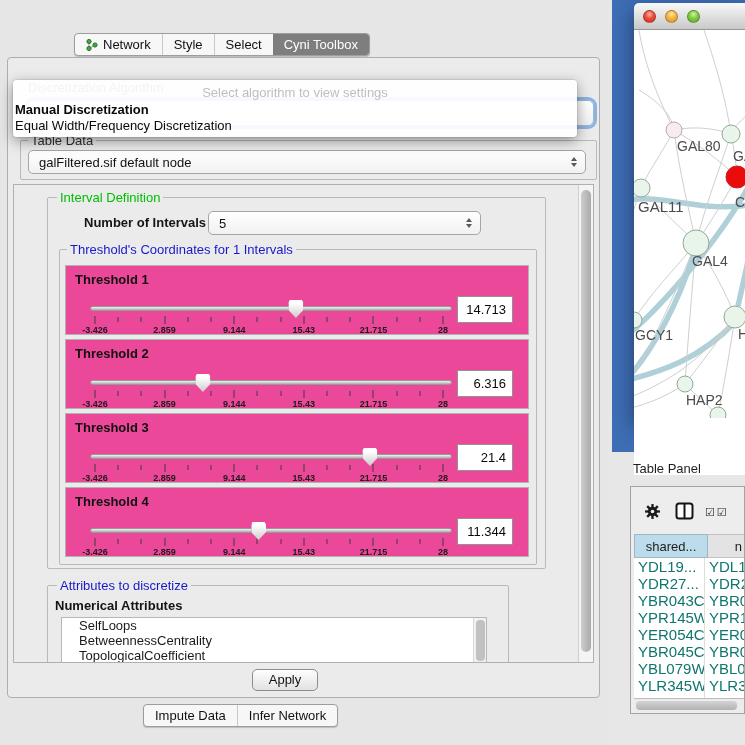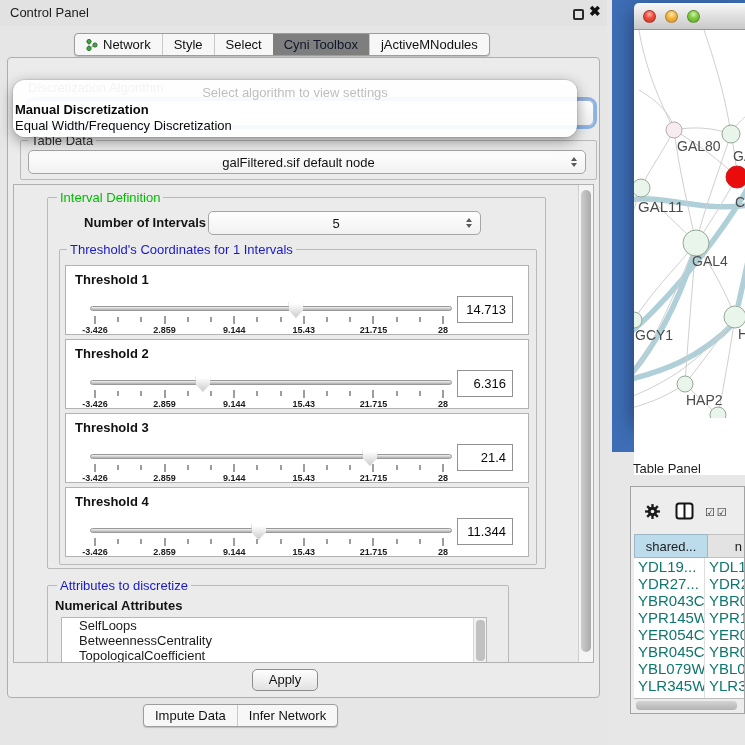--- a/index.html
+++ b/index.html
@@ -9,66 +9,66 @@
   
   #control-panel { position:absolute; left:0; top:0; width:607px; height:745px; background:#e6e6e6; }
   #cp-titlebar { position:absolute; left:0; top:0; width:607px; height:26px; background:#e2e2e2; }
   #cp-title { position:absolute; left:10px; top:5px; font-size:13px; color:#1c1c1c; }
   #cp-float { position:absolute; left:573px; top:9px; width:11px; height:11px; border:2px solid #2a2a2a; border-radius:2px; }
   #cp-close { position:absolute; left:589px; top:3px; font-size:14px; font-weight:bold; color:#111; }
 
   .tabbar { position:absolute; display:flex; background:#f7f7f7; border:1px solid #9d9d9d; border-radius:4px; height:23px; overflow:hidden; box-shadow:0 1px 1px rgba(0,0,0,.18); }
   .tab { font-size:13px; line-height:21px; padding:0 11px; color:#111; display:flex; align-items:center; gap:5px; white-space:nowrap; }
   .tab + .tab { border-left:1px solid #c9c9c9; }
-  .tab.selected { background:#7e7e7e; color:#0f172a; border-left-color:#7e7e7e;padding-left:10px; }
+  .tab.selected { background:#7e7e7e; color:#ffffff; border-left-color:#7e7e7e;padding-left:10px; }
   #top-tabs { left:74px; top:33px; }
   #bottom-tabs { left:143px; top:704px; }
 
   #content-box { position:absolute; left:7px; top:57px; width:593px; height:641px; background:#ebebeb; border:1px solid #aeaeae; border-radius:4px; }
 
   .group-title { position:absolute; font-size:13px; background:#ebebeb; padding:0 3px; white-space:nowrap; }
   .gt-green { color:#00bd00; }
   .gt-blue { color:#1818cc; }
   .group-box { position:absolute; border:1px solid #b9b9b9; border-radius:2px; }
 
   
   #algo-title { position:absolute; left:28px; top:80px; font-size:13px; color:#5d6b5d; }
   #algo-combo { position:absolute; left:28px; top:100px; width:566px; height:26px; background:linear-gradient(#ffffff,#f0f0f0); border:1px solid #9fb6d8; border-radius:6px; box-shadow:0 0 0 3px rgba(110,160,224,.75); }
 
   
-  #algo-popup { position:absolute; left:13px; top:80px; width:564px; height:57px; background:rgba(255,255,255,.92); border-radius:12px; box-shadow:0 4px 14px rgba(0,0,0,.4), 0 0 0 1px rgba(0,0,0,.07); z-index:20; }
+  #algo-popup { position:absolute; left:13px; top:80px; width:564px; height:57px; background:rgba(255,255,255,.92); border-radius:4px; box-shadow:0 4px 14px rgba(0,0,0,.4), 0 0 0 1px rgba(0,0,0,.07); z-index:20; }
   #popup-prompt { position:absolute; left:0; top:5px; width:100%; text-align:center; font-size:13px; color:#bfbfbf; }
   .popup-item { position:absolute; left:2px; font-size:13px; color:#0a0a0a; white-space:nowrap; }
   #popup-item-0 { top:22px; font-weight:bold; }
   #popup-item-1 { top:38px; }
 
   
   #tabledata-box { left:20px; top:140px; width:577px; height:40px; }
   #tabledata-title { left:28px; top:133px; color:#2e2e2e; }
 
-  .combo { position:absolute; background:linear-gradient(#ffffff,#f1f1f1); border:1px solid #a5a5a5; border-radius:5px; display:flex; align-items:center; font-size:13px; color:#111;text-align:center; }
+  .combo { position:absolute; background:linear-gradient(#ffffff,#f1f1f1); border:1px solid #a5a5a5; border-radius:5px; display:flex; align-items:center; font-size:13px; color:#111; }
   .combo-value { flex:1; padding:0 10px; white-space:nowrap; overflow:hidden; }
   .combo-arrows { width:12px; margin-right:5px; display:flex; flex-direction:column; align-items:center; gap:2px; }
   .arr-up { width:0; height:0; border-left:3.5px solid transparent; border-right:3.5px solid transparent; border-bottom:4.5px solid #5a5a5a; }
   .arr-down { width:0; height:0; border-left:3.5px solid transparent; border-right:3.5px solid transparent; border-top:4.5px solid #5a5a5a; }
   #tabledata-combo { left:28px; top:150px; width:558px; height:24px; }
 
   
   #scroll-pane { position:absolute; left:13px; top:184px; width:581px; height:479px; border:1px solid #b0b0b0; background:#ebebeb; overflow:hidden; }
   #main-vscroll { position:absolute; right:0; top:0; width:15px; height:100%; background:#f4f4f4; border-left:1px solid #cfcfcf; }
   #main-vscroll-thumb { position:absolute; left:2px; top:5px; width:10px; height:462px; border-radius:5px; background:linear-gradient(90deg,#cdcdcd,#aaaaaa); }
 
   #interval-group { left:33px; top:12px; width:499px; height:372px; }
   #interval-title { left:43px; top:5px; }
   #num-intervals-label { position:absolute; left:70px; top:30px; font-size:13px; font-weight:bold; color:#151515; }
   #num-intervals-combo { left:194px; top:26px; width:273px; height:24px; }
   #thresholds-title { left:53px; top:57px; }
   #thresholds-group { left:45px; top:64px; width:478px; height:316px; }
 
-  .th-box { position:absolute; left:51px; width:464px; height:70px; border:1px solid #b2b2b2; background:#ffffff; }
+  .th-box { position:absolute; left:51px; width:464px; height:70px; border:1px solid #b2b2b2; background:#ec4899; }
   .th-label { position:absolute; left:9px; top:6px; font-size:13px; font-weight:bold; color:#101010; }
   .th-track { position:absolute; left:24px; top:40px; width:362px; height:5px; border:1px solid #999; border-radius:4px; background:linear-gradient(#f3f3f3,#adadad); }
   .th-scale { position:absolute; left:29px; top:50px; width:348px; height:20px; }
   .tick { position:absolute; top:0; width:1px; background:#3d3d3d; transform:translateX(-50%); }
   .tick.major { height:8px; }
   .tick.minor { height:5px; top:1px; }
   .tick-label { position:absolute; top:9px; transform:translateX(-50%); font-size:9px; font-weight:bold; color:#1b1b1b; white-space:nowrap; }
   .th-thumb { position:absolute; top:-16px; width:15px; height:18px; transform:translateX(-50%); background:linear-gradient(#ffffff 20%,#dedede 70%,#cccccc); clip-path:polygon(10% 0,90% 0,100% 14%,100% 55%,50% 100%,0 55%,0 14%); filter:drop-shadow(0 0 1px #7c7c7c); }
   .th-value { position:absolute; left:391px; top:30px; width:56px; height:27px; background:#fff; border:1px solid #929292; font-size:13px; color:#0a0a0a; display:flex; align-items:center; justify-content:flex-end; padding:0 6px; }
 
@@ -109,48 +109,40 @@
   #tp-hscroll { position:absolute; left:3px; top:211px; width:110px; height:14px; background:#ececec; border-top:1px solid #bbb; }
   #tp-hscroll-thumb { position:absolute; left:2px; top:2px; width:101px; height:9px; border-radius:4px; background:linear-gradient(#d4d4d4,#b3b3b3); }
 
   svg text { font-family:"Liberation Sans", sans-serif; }
 </style>
 </head>
 <body>
 
 <div id="control-panel">
 
-  <div id="cp-titlebar">
-    <span id="cp-title">Control Panel</span>
-    <div id="cp-float"></div>
-    <div id="cp-close">✖</div>
-  </div>
 
   <div class="tabbar" id="top-tabs">
     <div class="tab">
       <svg width="12" height="14" viewBox="0 0 12 14">
         <line x1="3" y1="3.5" x2="3" y2="10.5" stroke="#9a9a9a" stroke-width="1"></line>
         <line x1="3" y1="10.5" x2="9" y2="7" stroke="#9a9a9a" stroke-width="1"></line>
         <circle cx="3" cy="3.5" r="2.1" fill="#44a83f" stroke="#2c7129"></circle>
         <circle cx="3" cy="10.5" r="2.1" fill="#44a83f" stroke="#2c7129"></circle>
         <circle cx="9" cy="7" r="2.1" fill="#44a83f" stroke="#2c7129"></circle>
       </svg>
       <span>Network</span>
     </div>
     <div class="tab">
         <span>Style</span>
       </div>
     <div class="tab">
         <span>Select</span>
       </div>
     <div class="tab selected">
         <span>Cyni Toolbox</span>
-      </div>
-    <div class="tab">
-        <span>jActiveMNodules</span>
       </div>
   </div>
 
   <div id="content-box"></div>
 
   <span id="algo-title">Discretization Algorithm</span>
   <div id="algo-combo"></div>
 
   <div id="algo-popup">
     <div id="popup-prompt">Select algorithm to view settings</div>

